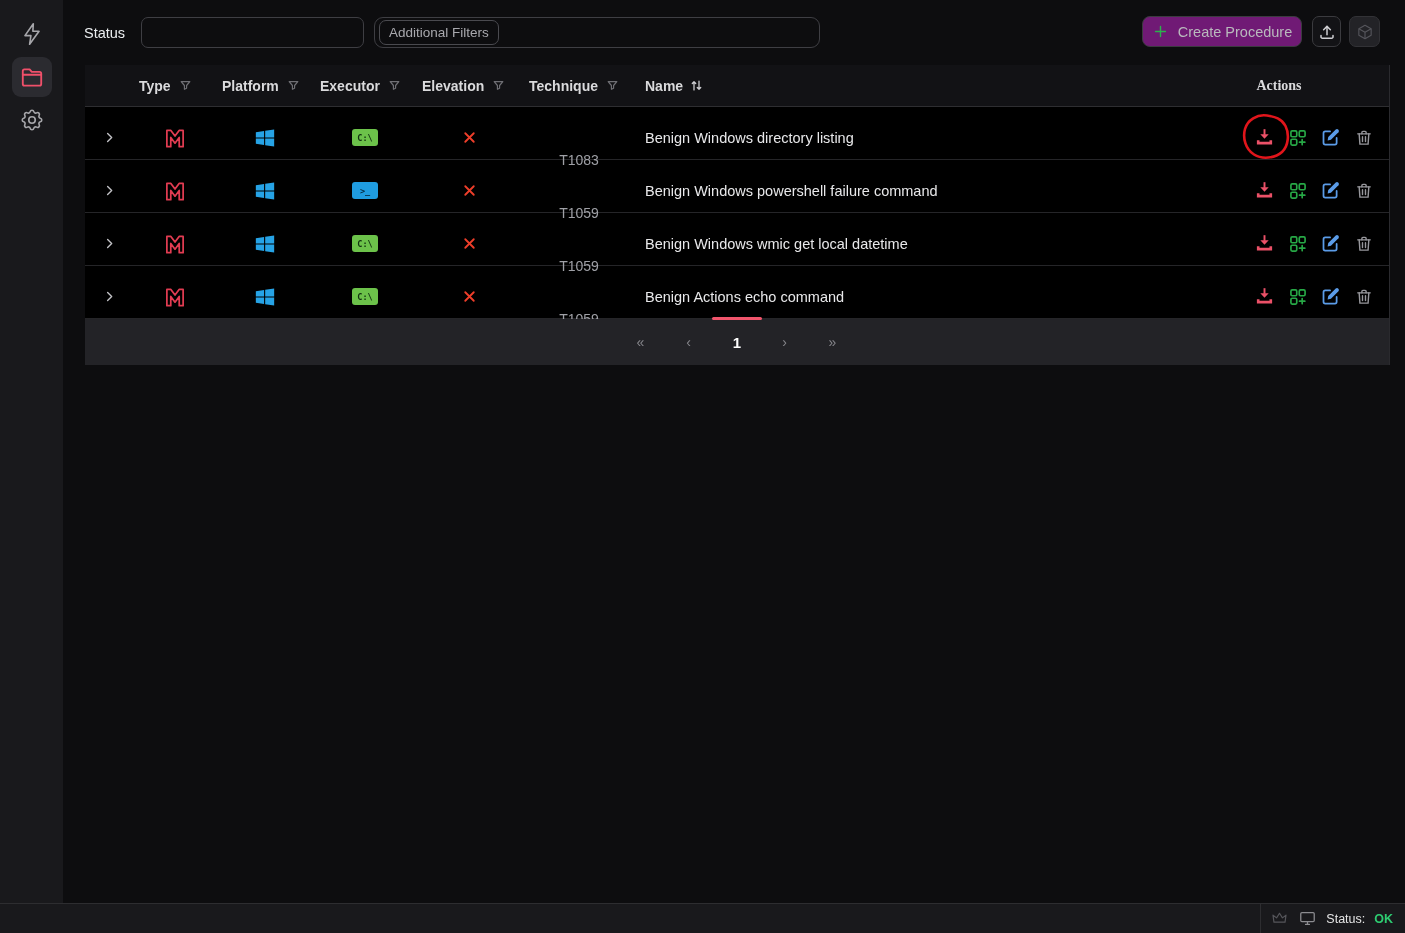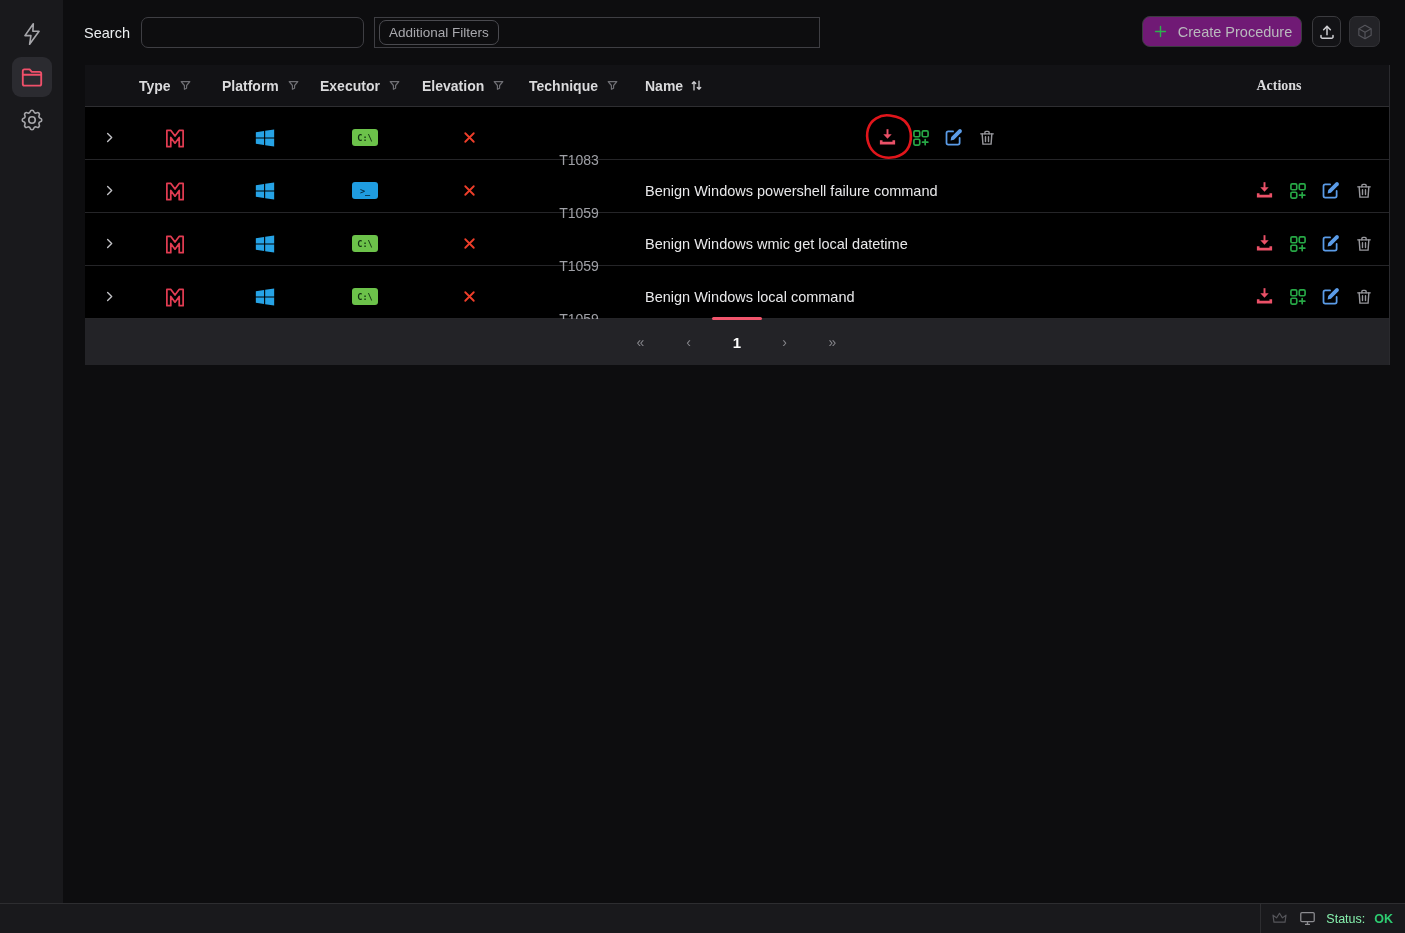--- a/index.html
+++ b/index.html
@@ -15,21 +15,21 @@
 
   
   .sidebar { position:absolute; left:0; top:0; width:63px; height:903px; background:#19191c; }
   .side-item { width:40px; height:40px; margin:3px auto 0; display:flex; align-items:center; justify-content:center; border-radius:9px; cursor:pointer; }
   .side-item:first-child { margin-top:14px; }
   .side-item.active { background:#2b2b30; }
 
   
   .search-label { position:absolute; left:84px; top:25px; font-size:14.5px; color:#eceff1; }
   .search-input { position:absolute; left:141px; top:17px; width:223px; height:31px; background:transparent; border:1px solid #3e3e43; border-radius:7px; color:#e8e8ea; font-size:14px; padding:0 9px; outline:none; font-family:"Liberation Sans", sans-serif; }
-  .filters-box { position:absolute; left:374px; top:17px; width:446px; height:31px; border:1px solid #3e3e43; border-radius:0; display:flex; align-items:center; padding-left:4px; }
+  .filters-box { position:absolute; left:374px; top:17px; width:446px; height:31px; border:1px solid #3e3e43; border-radius:9px; display:flex; align-items:center; padding-left:4px; }
   .filters-chip { border:1px solid #4a4a4f; border-radius:7px; padding:4px 9px; color:#a9a9ae; font-size:13.5px; }
   .btn-create { position:absolute; left:1142px; top:16px; width:160px; height:31px; display:flex; align-items:center; justify-content:center; gap:9px; background:#701a75; border:1px solid #3b3b3f; border-radius:8px; color:#b9b9bd; font-size:14.5px; cursor:pointer; }
   .btn-sq { position:absolute; top:16px; height:31px; display:flex; align-items:center; justify-content:center; border-radius:7px; cursor:pointer; }
   .btn-upload { left:1312px; width:29px; background:#131316; border:1px solid #3b3b3f; }
   .btn-cube   { left:1349px; width:31px; background:#232327; border:1px solid #323236; }
 
   
   .table { position:absolute; left:85px; top:65px; width:1305px; height:300px; background:#15803d; border-right:1px solid #2a2a2e; }
   .grid-cols { display:grid; grid-template-columns:48px 83px 98px 102px 107px 112px 1fr 150px; align-items:center; }
   .thead { height:42px; background:#121215; border-bottom:1px solid #2e2e31; color:#dadadc; font-weight:700; font-size:14px; }
@@ -50,21 +50,21 @@
 
   
   .pagebar { height:46px; background:#232327; display:flex; align-items:center; justify-content:center; position:relative; }
   .page-item { width:48px; text-align:center; color:#85858a; font-size:14px; cursor:pointer; letter-spacing:1px; }
   .page-current { color:#ffffff; font-weight:700; font-size:15px; letter-spacing:0; }
   .page-underline { position:absolute; top:-2px; left:calc(50% - 25px); width:50px; height:3px; background:#f1556c; border-radius:2px; }
 
   
   .footer { position:absolute; left:0; top:903px; width:1405px; height:30px; background:#19191c; border-top:1px solid #2d2d30; display:flex; justify-content:flex-end; }
   .footer-right { display:flex; align-items:center; gap:9px; border-left:1px solid #2d2d30; padding:0 12px 0 9px; height:100%; }
-  .status-label { color:#86efac; font-size:12.5px; }
+  .status-label { color:#e5e5e5; font-size:12.5px; }
   .status-ok { color:#2ecc71; font-size:12.5px; font-weight:700; }
 </style>
 </head>
 <body>
 
 <nav class="sidebar">
   <div class="side-item">
     <span>
       <svg width="26" height="26" viewBox="0 0 24 24" fill="none" stroke="#a6a6aa" stroke-width="1.5" stroke-linejoin="round" stroke-linecap="round">
           <path d="M13.2 2.5 5.5 13.5H11l-1.2 8 8.7-12h-5.7z"></path>
@@ -82,21 +82,21 @@
   <div class="side-item">
     <span>
       <svg width="26" height="26" viewBox="0 0 24 24" fill="none" stroke="#a6a6aa" stroke-width="1.5" stroke-linejoin="round" stroke-linecap="round">
           <path d="M10.325 4.317c.426-1.756 2.924-1.756 3.35 0a1.724 1.724 0 0 0 2.573 1.066c1.543-.94 3.31.826 2.37 2.37a1.724 1.724 0 0 0 1.065 2.572c1.756.426 1.756 2.924 0 3.35a1.724 1.724 0 0 0-1.066 2.573c.94 1.543-.826 3.31-2.37 2.37a1.724 1.724 0 0 0-2.572 1.065c-.426 1.756-2.924 1.756-3.35 0a1.724 1.724 0 0 0-2.573-1.066c-1.543.94-3.31-.826-2.37-2.37a1.724 1.724 0 0 0-1.065-2.572c-1.756-.426-1.756-2.924 0-3.35a1.724 1.724 0 0 0 1.066-2.573c-.94-1.543.826-3.31 2.37-2.37 1 .608 2.296.07 2.572-1.065z"></path>
           <circle cx="12" cy="12" r="3"></circle>
         </svg>
     </span>
   </div>
 </nav>
 
-<span class="search-label">Search</span>
+<span class="search-label">Status</span>
 <input class="search-input" type="text" value="" style="">
 <div class="filters-box">
   <span class="filters-chip">Additional Filters</span>
 </div>
 <button class="btn-create">
   <span>
     <svg width="17" height="17" viewBox="0 0 24 24" fill="none" stroke="#2bb24c" stroke-width="2" stroke-linecap="round">
         <path d="M12 5v14M5 12h14"></path>
       </svg>
   </span>
@@ -205,20 +205,21 @@
         <span class="exec-badge" data-kind="cmd">C:\</span>
       </div>
     <div class="cell">
         <span>
           <svg width="17" height="17" viewBox="0 0 24 24" fill="none" stroke="#ee3e2a" stroke-width="2.6" stroke-linecap="round">
             <path d="M6 6l12 12M18 6 6 18"></path>
           </svg>
         </span>
       </div>
     <div class="cell cell-technique">T1083</div>
+    <div class="cell cell-name">Benign Windows directory listing</div>
     <div class="cell cell-actions">
       <span class="act">
         <svg width="21" height="21" viewBox="0 0 24 24">
             <g fill="#eb5168">
               <rect x="10.9" y="2.5" width="2.2" height="6.5"></rect>
               <polygon points="7.2,8.2 16.8,8.2 12,13.4"></polygon>
             </g>
             <path d="M4.8 15v3.4h14.4V15" fill="none" stroke="#eb5168" stroke-width="3"></path>
           </svg>
         <svg class="annotation" width="52" height="50" viewBox="0 0 52 50" fill="none">
@@ -414,21 +415,21 @@
         <span class="exec-badge" data-kind="cmd">C:\</span>
       </div>
     <div class="cell">
         <span>
           <svg width="17" height="17" viewBox="0 0 24 24" fill="none" stroke="#ee3e2a" stroke-width="2.6" stroke-linecap="round">
             <path d="M6 6l12 12M18 6 6 18"></path>
           </svg>
         </span>
       </div>
     <div class="cell cell-technique">T1059</div>
-    <div class="cell cell-name">Benign Windows local command</div>
+    <div class="cell cell-name">Benign Actions echo command</div>
     <div class="cell cell-actions">
       <span class="act">
           <svg width="21" height="21" viewBox="0 0 24 24">
             <g fill="#eb5168">
               <rect x="10.9" y="2.5" width="2.2" height="6.5"></rect>
               <polygon points="7.2,8.2 16.8,8.2 12,13.4"></polygon>
             </g>
             <path d="M4.8 15v3.4h14.4V15" fill="none" stroke="#eb5168" stroke-width="3"></path>
           </svg>
         </span>

